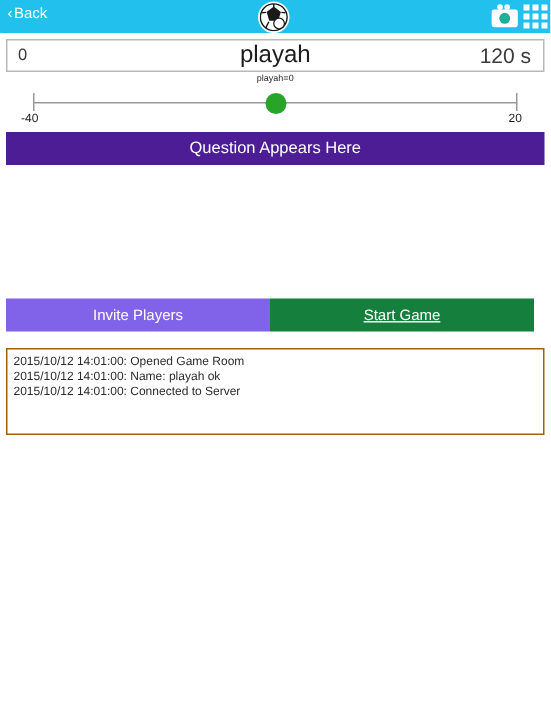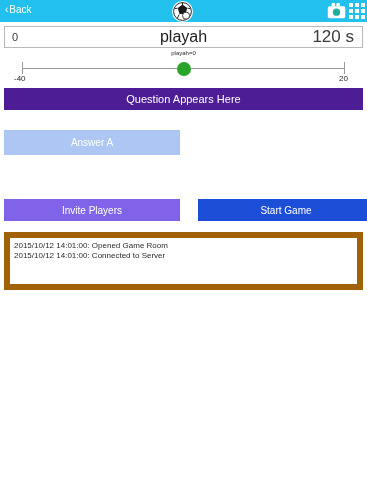--- a/index.html
+++ b/index.html
@@ -98,21 +98,21 @@
   }
   .info-name {
     width: 100%;
     text-align: center;
     font-size: 16px;
     color: #1c1c1c;
   }
   .info-timer {
     position: absolute;
     right: 8px;
-    font-size: 17px;
+    font-size: 14px;
     color: #3a3a3a;
   }
 
   
   .slider-wrap {
     position: absolute;
     left: 0;
     top: 50px;
     width: 367px;
     height: 34px;
@@ -203,45 +203,45 @@
   }
 
   
   .actions {
     position: absolute;
     left: 4px;
     top: 199px;
     width: 359px;
     display: grid;
     grid-template-columns: 176px 176px;
-    column-gap: 18px;
+    column-gap: 0;
   }
   .action-btn {
     height: 22px;
     color: #ffffff;
     font-size: 10px;
     display: flex;
     align-items: center;
     justify-content: center;
     cursor: pointer;
     border: none;
     font-family: "Liberation Sans", sans-serif;
   }
   .action-btn.invite { background: #8063e8; }
-  .action-btn.start  { background: #1d4ed8; }
+  .action-btn.start  { background: #15803d; text-decoration: underline; }
 
   
   .log-box {
     position: absolute;
     left: 4px;
     top: 232px;
     width: 359px;
     height: 58px;
     box-sizing: border-box;
-    border: 6px solid #a16207;
+    border: 1px solid #a16207;
     background: #ffffff;
     padding: 3px 4px;
     overflow: hidden;
   }
   .log-line {
     font-size: 8px;
     line-height: 10px;
     color: #2b2b2b;
     white-space: nowrap;
   }
@@ -302,24 +302,24 @@
   <div class="slider-tick left"></div>
   <div class="slider-tick right"></div>
   <div class="slider-tick-label left">-40</div>
   <div class="slider-tick-label right">20</div>
   <div class="slider-thumb"></div>
 </div>
 
 <div class="question-bar">Question Appears Here</div>
 
 <div class="answers">
-  <button class="answer-btn">Answer A</button>
 </div>
 
 <div class="actions">
   <button class="action-btn invite">Invite Players</button>
   <button class="action-btn start">Start Game</button>
 </div>
 
 <div class="log-box">
   <div class="log-line">2015/10/12 14:01:00: Opened Game Room</div>
+  <div class="log-line">2015/10/12 14:01:00: Name: playah ok</div>
   <div class="log-line">2015/10/12 14:01:00: Connected to Server</div>
 </div>
 
 </body></html>

